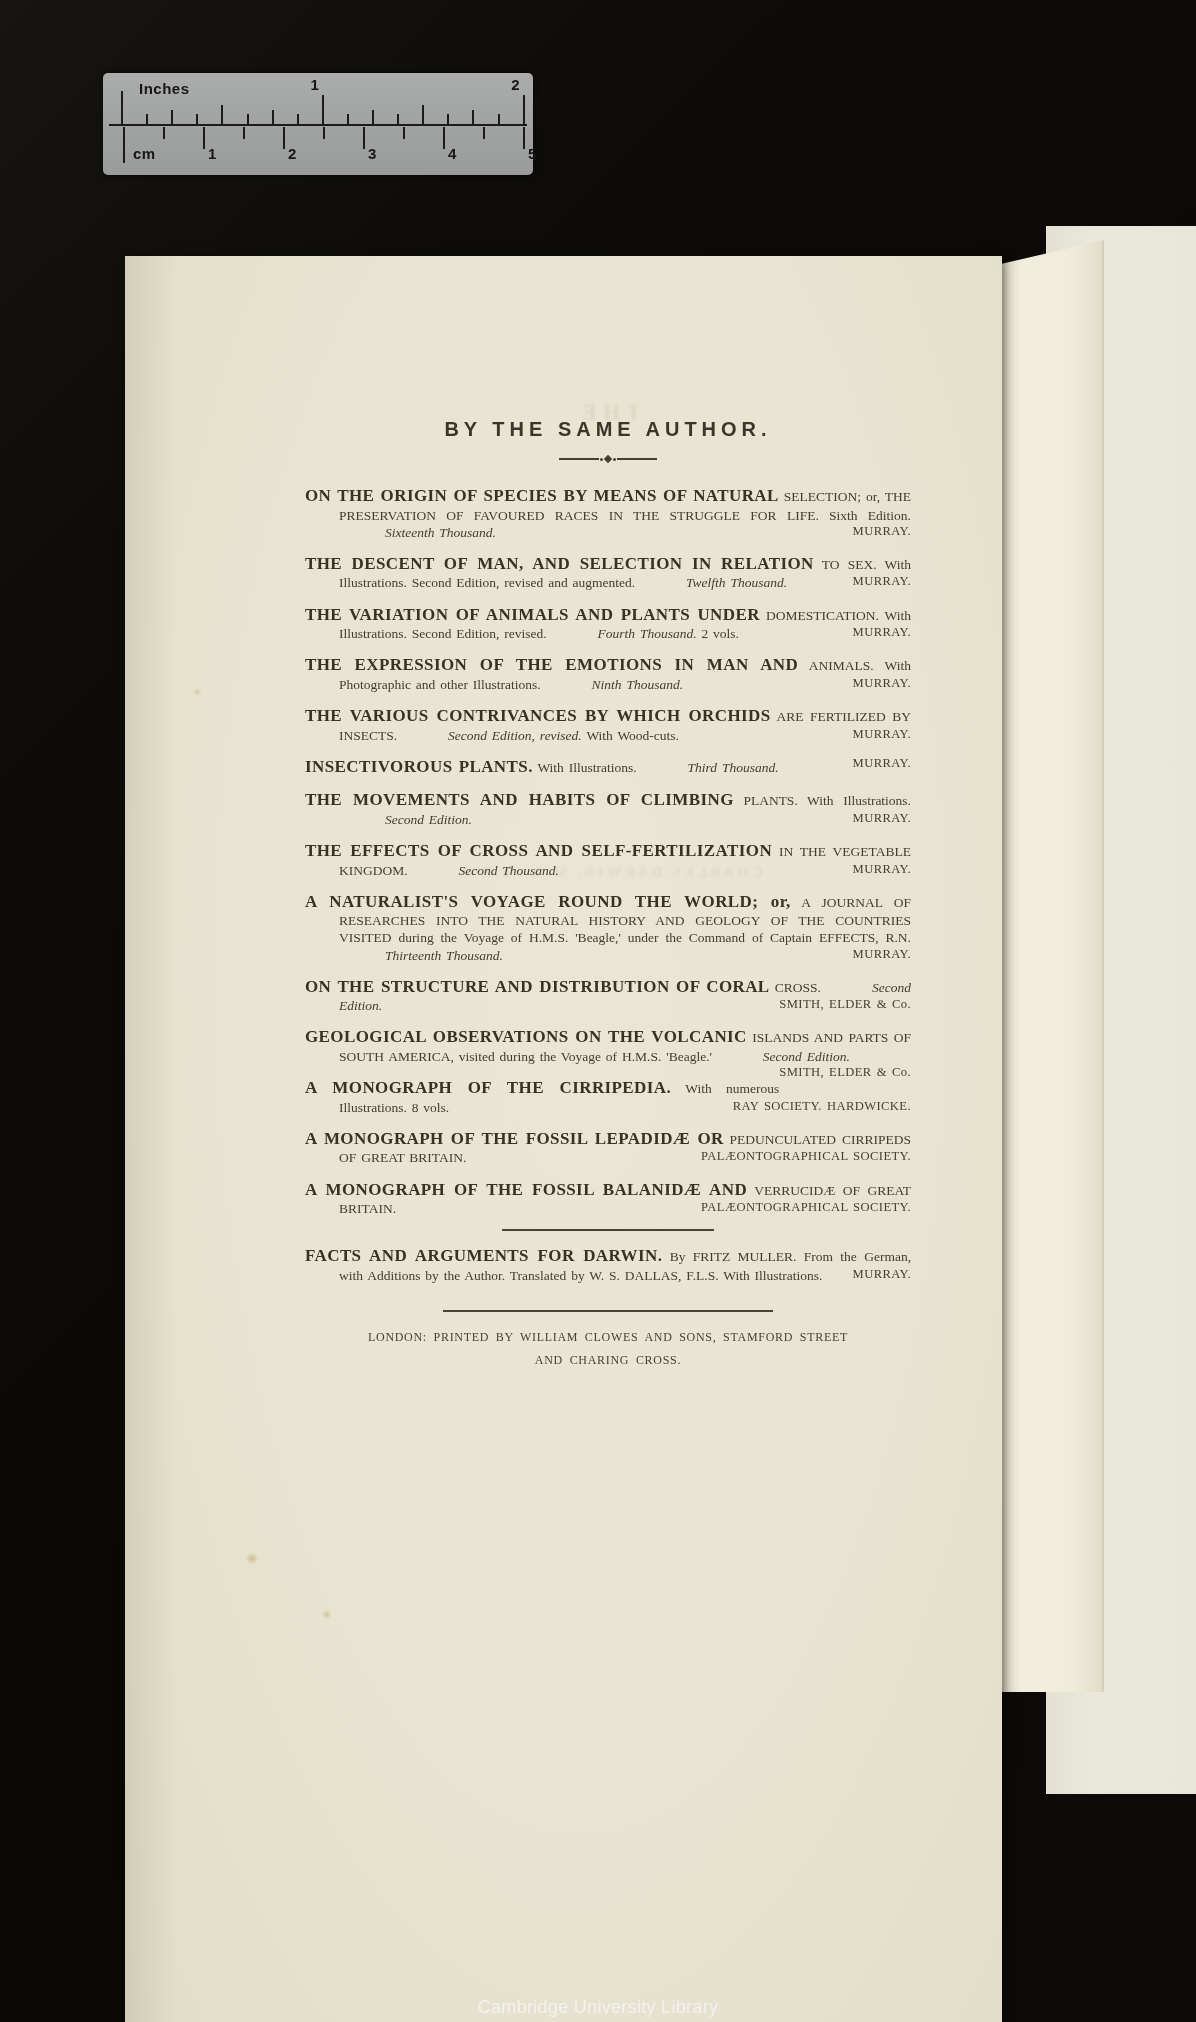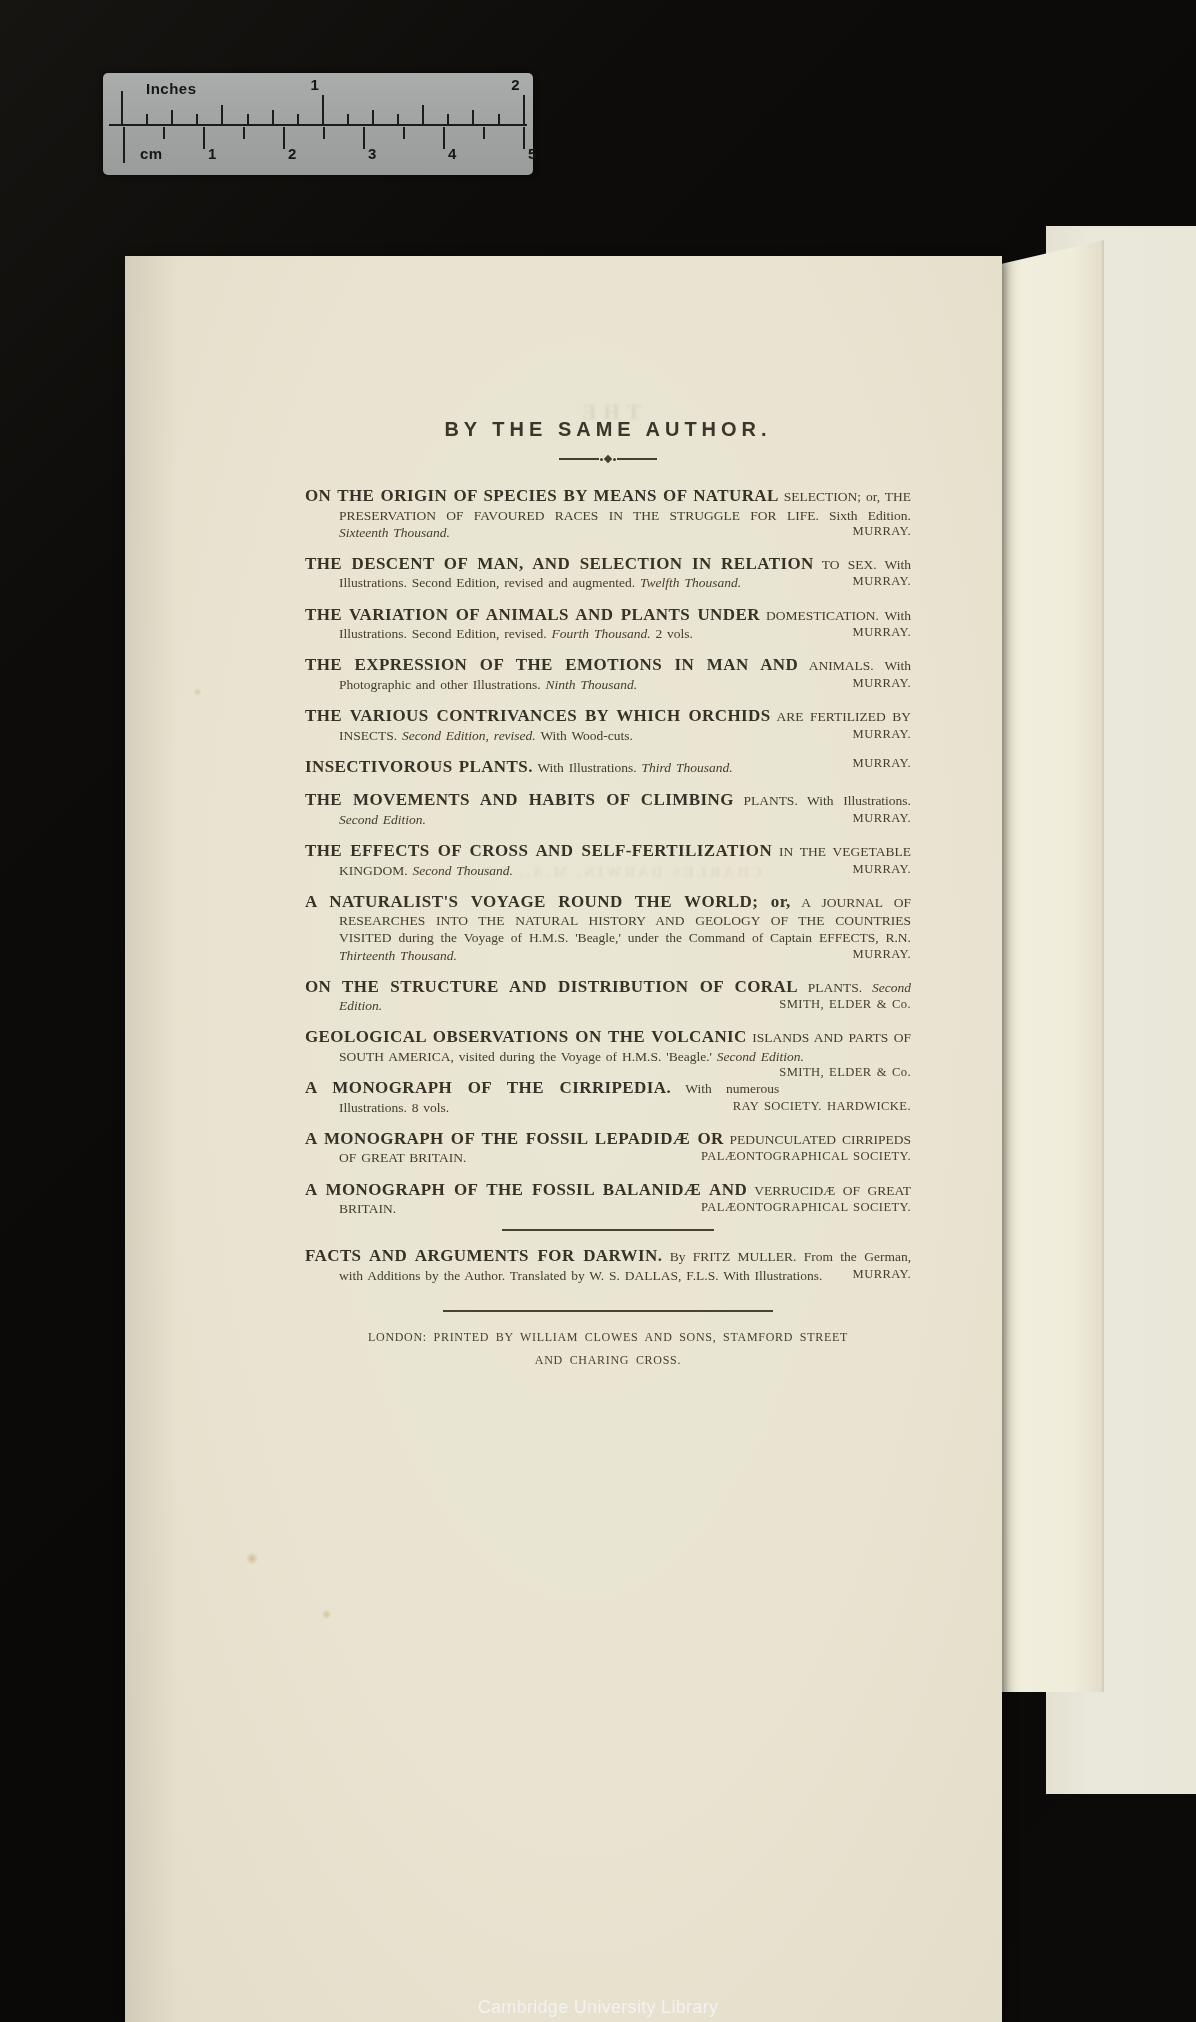--- a/index.html
+++ b/index.html
@@ -7,21 +7,21 @@
     width:1196px;height:2022px;position:relative;overflow:hidden;
     background:linear-gradient(135deg,#161512 0%,#0d0c0a 22%,#0a0908 55%,#0c0b09 100%);
     font-family:"Liberation Serif",serif;
   }
   
   .ruler{
     position:absolute;left:103px;top:73px;width:430px;height:102px;
     background:linear-gradient(180deg,#aaadac 0%,#a2a5a4 40%,#999c9b 100%);
     border-radius:5px;box-shadow:0 0 6px rgba(0,0,0,.6);
   }
-  .ruler .rlabel{position:absolute;font:600 15px "Liberation Sans",sans-serif;color:#161616;letter-spacing:.5px;margin-left:7px;}
+  .ruler .rlabel{position:absolute;font:600 15px "Liberation Sans",sans-serif;color:#161616;letter-spacing:.5px;}
   .ruler .rlabel.inches{left:36px;top:7px;}
   .ruler .rlabel.cm{left:30px;top:72px;}
   .ruler .midline{position:absolute;left:6px;right:6px;top:51px;height:2px;background:#1b1b1b;}
   .tick{position:absolute;width:2px;background:#1b1b1b;}
   .rnum{position:absolute;font:700 15px "Liberation Sans",sans-serif;color:#161616;}
   .rnum-in{top:3px;width:20px;text-align:right;}
   .rnum-cm{top:72px;}
   
   .facing-page{
     position:absolute;left:1046px;top:226px;width:150px;height:1568px;
@@ -59,21 +59,21 @@
   .ornament .bar{width:40px;height:2px;background:#463f31;}
   .ornament .dot{width:3px;height:3px;background:#463f31;border-radius:50%;margin:0 1px;}
   .ornament .diamond{width:6px;height:6px;background:#463f31;transform:rotate(45deg);margin:0 1px;}
   .entry{
     margin:0 0 12px;padding-left:34px;text-indent:-34px;
     text-align:justify;font-size:13.5px;line-height:1.27;color:#443c2d;
     word-spacing:1.5px;
   }
   .etitle{font-size:17px;font-weight:700;letter-spacing:.4px;color:#383226;}
   .ebody{}
-  .eitalic{font-style:italic;}
+  .eitalic{font-style:italic;margin-left:46px;}
   .pub{float:right;font-size:12.6px;letter-spacing:.4px;color:#453e30;text-indent:0;}
   .rule-short{width:212px;border-top:2px solid #4a4335;margin:4px auto 14px;}
   .rule-long{width:330px;border-top:2px solid #4a4335;margin:26px auto 14px;}
   .imprint{text-align:center;font-size:12px;letter-spacing:.7px;word-spacing:3px;
     line-height:1.9;color:#473f30;}
   
   .caption{
     position:absolute;left:0;right:0;bottom:4px;text-align:center;
     font:400 18px "Liberation Sans",sans-serif;color:#f2f2f2;letter-spacing:.3px;
   }
@@ -150,21 +150,21 @@
       <div id="entries">
           <p class="entry"><span class="etitle">ON THE ORIGIN OF SPECIES BY MEANS OF NATURAL</span> <span class="ebody">SELECTION; or, THE PRESERVATION OF FAVOURED RACES IN THE STRUGGLE FOR LIFE. Sixth Edition.</span> <span class="eitalic">Sixteenth Thousand.</span> <span class="pub">MURRAY.</span></p>
           <p class="entry"><span class="etitle">THE DESCENT OF MAN, AND SELECTION IN RELATION</span> <span class="ebody">TO SEX. With Illustrations. Second Edition, revised and augmented.</span> <span class="eitalic">Twelfth Thousand.</span> <span class="pub">MURRAY.</span></p>
           <p class="entry"><span class="etitle">THE VARIATION OF ANIMALS AND PLANTS UNDER</span> <span class="ebody">DOMESTICATION. With Illustrations. Second Edition, revised.</span> <span class="eitalic">Fourth Thousand.</span> <span class="ebody">2 vols.</span> <span class="pub">MURRAY.</span></p>
           <p class="entry"><span class="etitle">THE EXPRESSION OF THE EMOTIONS IN MAN AND</span> <span class="ebody">ANIMALS. With Photographic and other Illustrations.</span> <span class="eitalic">Ninth Thousand.</span> <span class="pub">MURRAY.</span></p>
           <p class="entry"><span class="etitle">THE VARIOUS CONTRIVANCES BY WHICH ORCHIDS</span> <span class="ebody">ARE FERTILIZED BY INSECTS.</span> <span class="eitalic">Second Edition, revised.</span> <span class="ebody">With Wood-cuts.</span> <span class="pub">MURRAY.</span></p>
           <p class="entry"><span class="etitle">INSECTIVOROUS PLANTS.</span> <span class="ebody">With Illustrations.</span> <span class="eitalic">Third Thousand.</span> <span class="pub">MURRAY.</span></p>
           <p class="entry"><span class="etitle">THE MOVEMENTS AND HABITS OF CLIMBING</span> <span class="ebody">PLANTS. With Illustrations.</span> <span class="eitalic">Second Edition.</span> <span class="pub">MURRAY.</span></p>
           <p class="entry"><span class="etitle">THE EFFECTS OF CROSS AND SELF-FERTILIZATION</span> <span class="ebody">IN THE VEGETABLE KINGDOM.</span> <span class="eitalic">Second Thousand.</span> <span class="pub">MURRAY.</span></p>
           <p class="entry"><span class="etitle">A NATURALIST'S VOYAGE ROUND THE WORLD; or,</span> <span class="ebody">A JOURNAL OF RESEARCHES INTO THE NATURAL HISTORY AND GEOLOGY OF THE COUNTRIES VISITED during the Voyage of H.M.S. 'Beagle,' under the Command of Captain EFFECTS, R.N.</span> <span class="eitalic">Thirteenth Thousand.</span> <span class="pub">MURRAY.</span></p>
-          <p class="entry"><span class="etitle">ON THE STRUCTURE AND DISTRIBUTION OF CORAL</span> <span class="ebody">PLANTS.</span> <span class="eitalic">Second Edition.</span> <span class="pub">SMITH, ELDER &amp; Co.</span></p>
+          <p class="entry"><span class="etitle">ON THE STRUCTURE AND DISTRIBUTION OF CORAL</span> <span class="ebody">CROSS.</span> <span class="eitalic">Second Edition.</span> <span class="pub">SMITH, ELDER &amp; Co.</span></p>
           <p class="entry"><span class="etitle">GEOLOGICAL OBSERVATIONS ON THE VOLCANIC</span> <span class="ebody">ISLANDS AND PARTS OF SOUTH AMERICA, visited during the Voyage of H.M.S. 'Beagle.'</span> <span class="eitalic">Second Edition.</span> <span class="pub">SMITH, ELDER &amp; Co.</span></p>
           <p class="entry"><span class="etitle">A MONOGRAPH OF THE CIRRIPEDIA.</span> <span class="ebody">With numerous Illustrations. 8 vols.</span> <span class="pub">RAY SOCIETY. HARDWICKE.</span></p>
           <p class="entry"><span class="etitle">A MONOGRAPH OF THE FOSSIL LEPADIDÆ OR</span> <span class="ebody">PEDUNCULATED CIRRIPEDS OF GREAT BRITAIN.</span> <span class="pub">PALÆONTOGRAPHICAL SOCIETY.</span></p>
           <p class="entry"><span class="etitle">A MONOGRAPH OF THE FOSSIL BALANIDÆ AND</span> <span class="ebody">VERRUCIDÆ OF GREAT BRITAIN.</span> <span class="pub">PALÆONTOGRAPHICAL SOCIETY.</span></p>
           <div class="rule-short"></div>
           <p class="entry"><span class="etitle">FACTS AND ARGUMENTS FOR DARWIN.</span> <span class="ebody">By FRITZ MULLER. From the German, with Additions by the Author. Translated by W. S. DALLAS, F.L.S. With Illustrations.</span> <span class="pub">MURRAY.</span></p>
         </div>
       <div class="rule-long"></div>
       <div class="imprint">
         <div>LONDON: PRINTED BY WILLIAM CLOWES AND SONS, STAMFORD STREET</div>

